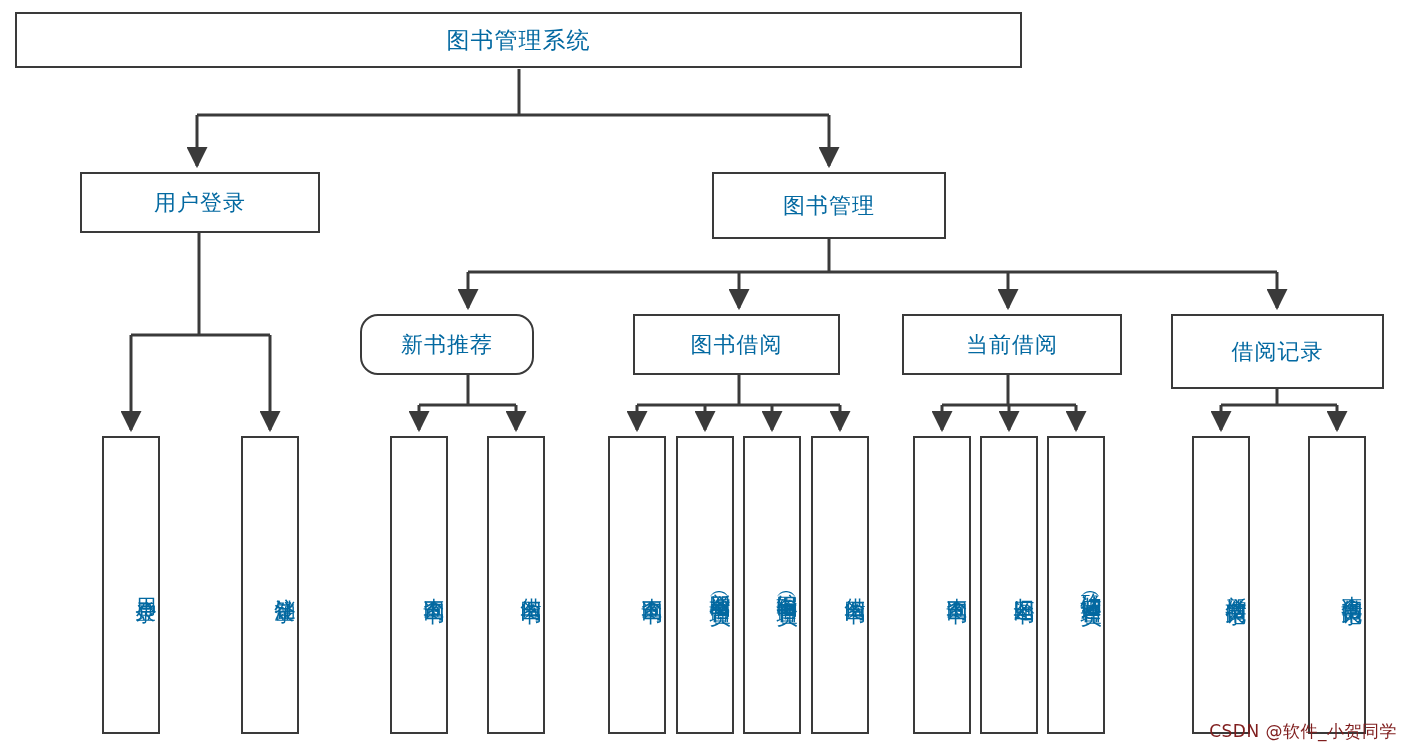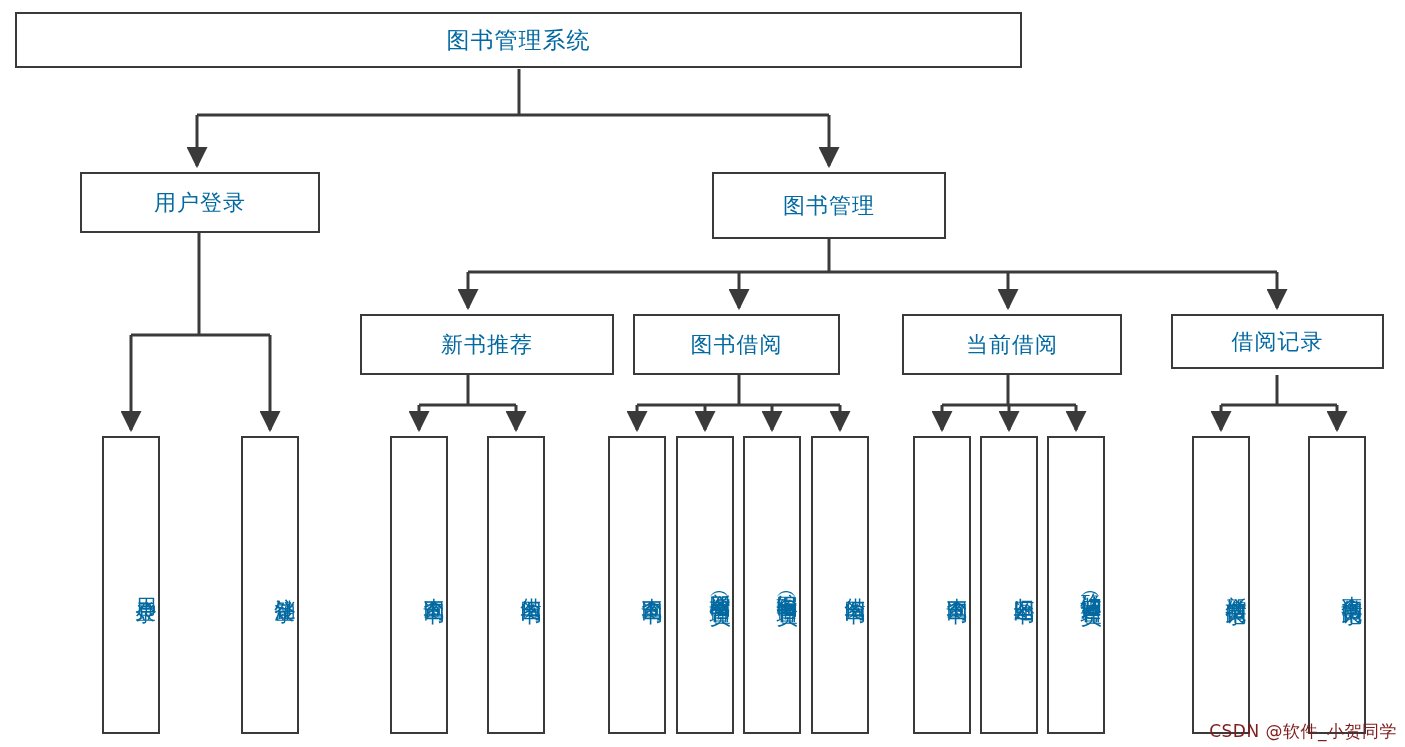--- a/index.html
+++ b/index.html
@@ -119,24 +119,24 @@
       <path d="M 1221 405 L 1221 430" marker-end="url(#arrow)"></path>
       <path d="M 1337 405 L 1337 430" marker-end="url(#arrow)"></path>
     </g>
   </svg>
 
   <div class="node horiz root" style="left:15px; top:12px; width:1007px; height:56px;">图书管理系统</div>
 
   <div class="node horiz" style="left:80px; top:172px; width:240px; height:61px;">用户登录</div>
   <div class="node horiz" style="left:712px; top:172px; width:234px; height:67px;">图书管理</div>
 
-  <div class="node horiz" style="left:360px; top:314px; width:254px; height:61px;">新书推荐</div>
+  <div class="node horiz" style="left:360px; top:314px; width:174px; height:61px;border-radius:18px;">新书推荐</div>
   <div class="node horiz" style="left:633px; top:314px; width:207px; height:61px;">图书借阅</div>
   <div class="node horiz" style="left:902px; top:314px; width:220px; height:61px;">当前借阅</div>
-  <div class="node horiz" style="left:1171px; top:314px; width:213px; height:55px;">借阅记录</div>
+  <div class="node horiz" style="left:1171px; top:314px; width:213px; height:75px;">借阅记录</div>
 
   <div class="node vert" style="left:102px; top:436px; width:58px; height:298px;">用户登录</div>
   <div class="node vert" style="left:241px; top:436px; width:58px; height:298px;">注销登录</div>
 
   <div class="node vert" style="left:390px; top:436px; width:58px; height:298px;">查询图书</div>
   <div class="node vert" style="left:487px; top:436px; width:58px; height:298px;">借阅图书</div>
 
   <div class="node vert" style="left:608px; top:436px; width:58px; height:298px;">查询图书</div>
   <div class="node vert" style="left:676px; top:436px; width:58px; height:298px;">新增图书（管理员）</div>
   <div class="node vert" style="left:743px; top:436px; width:58px; height:298px;">编辑图书（管理员）</div>

